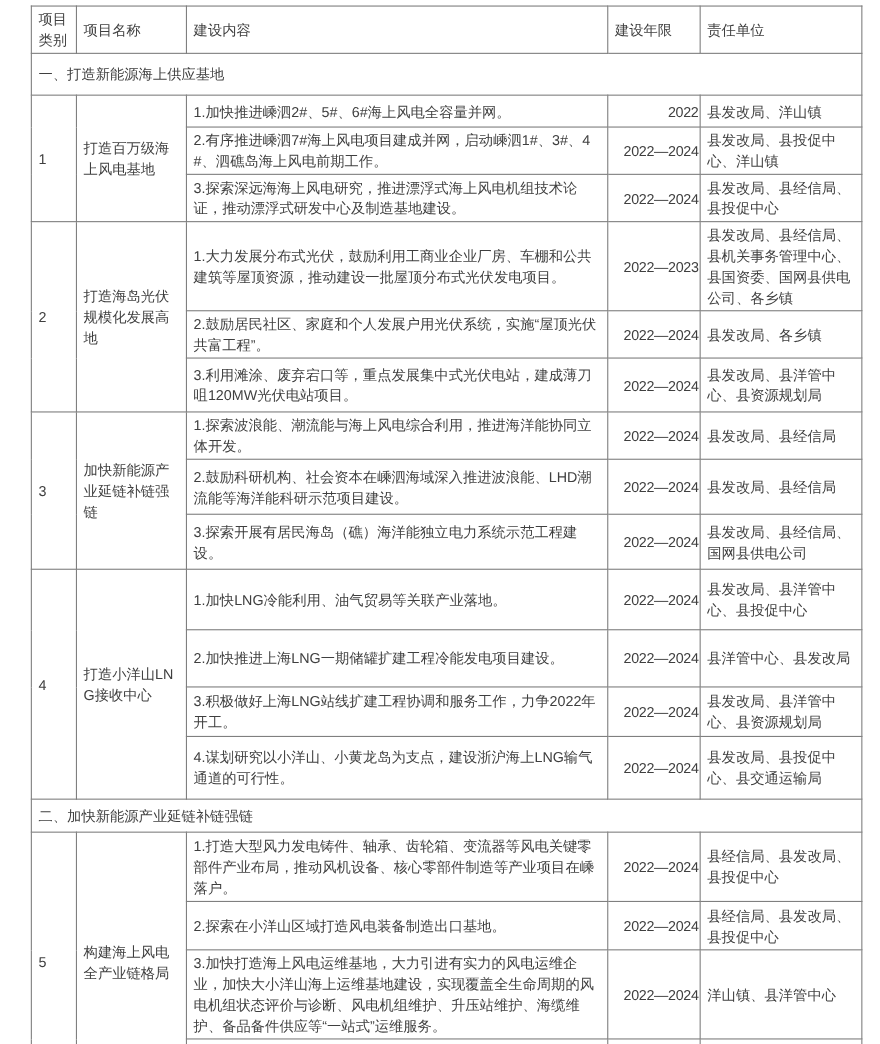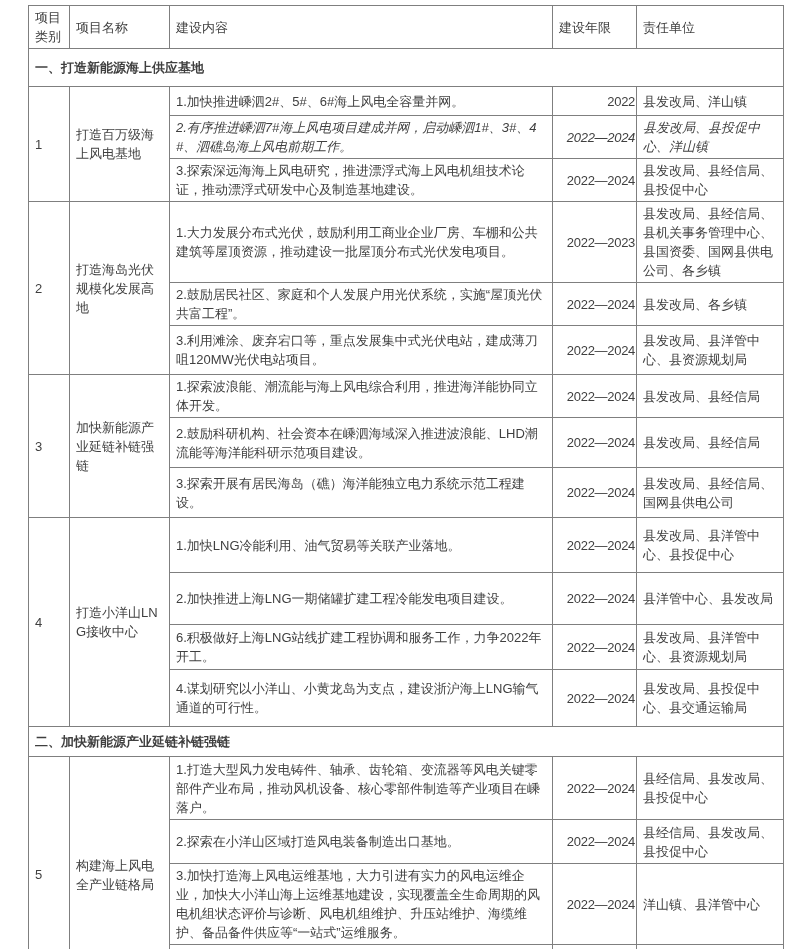--- a/index.html
+++ b/index.html
@@ -35,27 +35,26 @@
   }
   .projects td.col-years {
     white-space: nowrap;
     padding-left: 5px;
     padding-right: 1px;
     letter-spacing: -0.3px;
     text-align: right;
   }
   .projects td.section-title-cell {
     padding-left: 6px;
-    font-weight: bold;
   }
   
   thead tr { height: 43px; }
   tbody tr:nth-child(1)  { height: 38px; }
   tbody tr:nth-child(2)  { height: 29px; }
-  tbody tr:nth-child(3)  { height: 43px; font-style: italic; }
+  tbody tr:nth-child(3)  { height: 43px; }
   tbody tr:nth-child(4)  { height: 38px; }
   tbody tr:nth-child(5)  { height: 63px; }
   tbody tr:nth-child(6)  { height: 41px; }
   tbody tr:nth-child(7)  { height: 49px; }
   tbody tr:nth-child(8)  { height: 41px; }
   tbody tr:nth-child(9)  { height: 50px; }
   tbody tr:nth-child(10) { height: 50px; }
   tbody tr:nth-child(11) { height: 55px; }
   tbody tr:nth-child(12) { height: 52px; }
   tbody tr:nth-child(13) { height: 45px; }
@@ -147,21 +146,21 @@
         <td class="col-content">1.加快LNG冷能利用、油气贸易等关联产业落地。</td>
         <td class="col-years">2022—2024</td>
         <td class="col-units">县发改局、县洋管中心、县投促中心</td>
       </tr>
       <tr>
         <td class="col-content">2.加快推进上海LNG一期储罐扩建工程冷能发电项目建设。</td>
         <td class="col-years">2022—2024</td>
         <td class="col-units">县洋管中心、县发改局</td>
       </tr>
       <tr>
-        <td class="col-content">6.积极做好上海LNG站线扩建工程协调和服务工作，力争2022年开工。</td>
+        <td class="col-content">3.积极做好上海LNG站线扩建工程协调和服务工作，力争2022年开工。</td>
         <td class="col-years">2022—2024</td>
         <td class="col-units">县发改局、县洋管中心、县资源规划局</td>
       </tr>
       <tr>
         <td class="col-content">4.谋划研究以小洋山、小黄龙岛为支点，建设浙沪海上LNG输气通道的可行性。</td>
         <td class="col-years">2022—2024</td>
         <td class="col-units">县发改局、县投促中心、县交通运输局</td>
       </tr>
       <tr class="section-row">
         <td class="section-title-cell" colspan="5">二、加快新能源产业延链补链强链</td>

